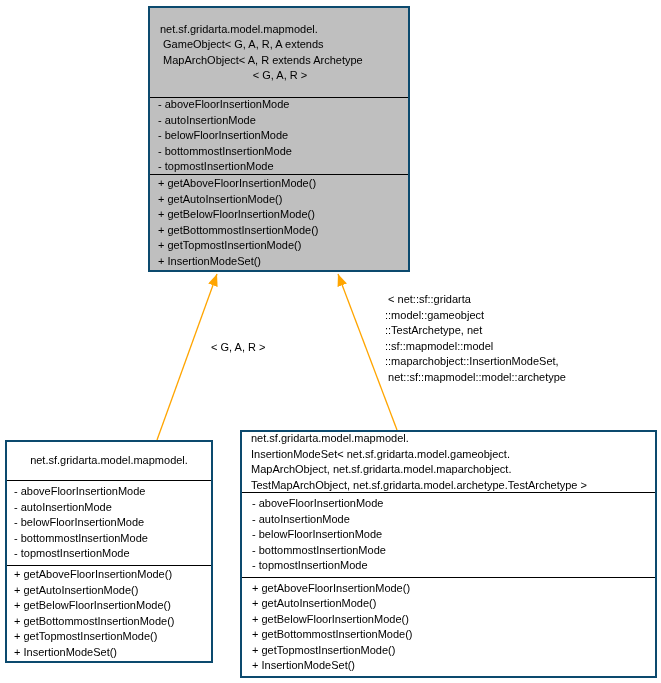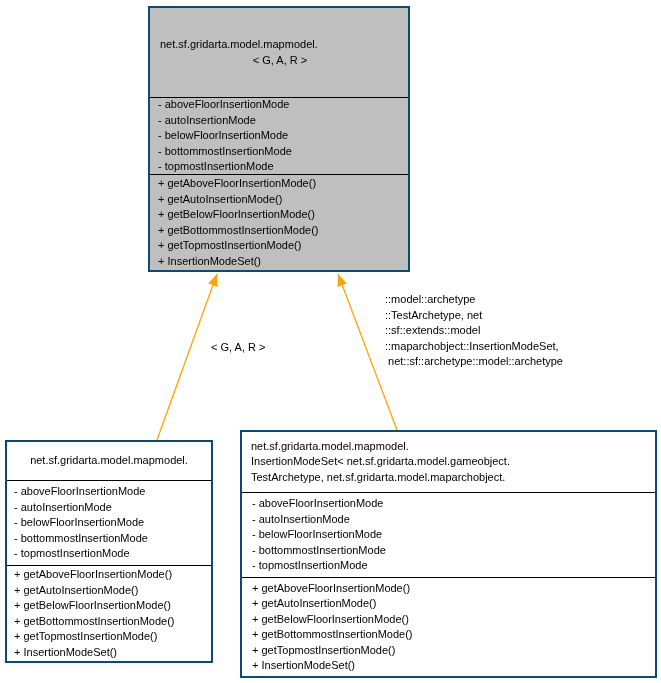--- a/index.html
+++ b/index.html
@@ -63,20 +63,22 @@
         <path d="M0,0 L12,5 L0,10 z" fill="#ffa500"></path>
       </marker>
     </defs>
     <path d="M157,440 L217,274" stroke="#ffa500" stroke-width="1.3" fill="none" marker-end="url(#arrowhead)"></path>
     <path d="M397,430 L338,274" stroke="#ffa500" stroke-width="1.3" fill="none" marker-end="url(#arrowhead)"></path>
   </svg>
 
   <div id="base-box" class="classbox base">
     <div class="comp title">
       <div class="line">net.sf.gridarta.model.mapmodel.</div>
+      <div class="line"> GameObject&lt; G, A, R, A extends</div>
+      <div class="line"> MapArchObject&lt; A, R extends Archetype</div>
       <div class="line centered">&lt; G, A, R &gt;</div>
     </div>
     <div class="comp fields">
       <div class="line">- aboveFloorInsertionMode</div>
       <div class="line">- autoInsertionMode</div>
       <div class="line">- belowFloorInsertionMode</div>
       <div class="line">- bottommostInsertionMode</div>
       <div class="line">- topmostInsertionMode</div>
     </div>
     <div class="comp methods">
@@ -86,25 +88,26 @@
       <div class="line">+ getBottommostInsertionMode()</div>
       <div class="line">+ getTopmostInsertionMode()</div>
       <div class="line">+ InsertionModeSet()</div>
     </div>
   </div>
 
   <div id="left-edge-label" class="edge-label">
     <div class="line">&lt; G, A, R &gt;</div>
   </div>
   <div id="right-edge-label" class="edge-label">
-    <div class="line">::model::archetype</div>
+    <div class="line"> &lt; net::sf::gridarta</div>
+    <div class="line">::model::gameobject</div>
     <div class="line">::TestArchetype, net</div>
-    <div class="line">::sf::extends::model</div>
+    <div class="line">::sf::mapmodel::model</div>
     <div class="line">::maparchobject::InsertionModeSet,</div>
-    <div class="line"> net::sf::archetype::model::archetype</div>
+    <div class="line"> net::sf::mapmodel::model::archetype</div>
   </div>
 
   <div id="generic-box" class="classbox">
     <div class="comp title center-all">
       <div class="line">net.sf.gridarta.model.mapmodel.</div>
     </div>
     <div class="comp fields">
       <div class="line">- aboveFloorInsertionMode</div>
       <div class="line">- autoInsertionMode</div>
       <div class="line">- belowFloorInsertionMode</div>
@@ -118,21 +121,22 @@
       <div class="line">+ getBottommostInsertionMode()</div>
       <div class="line">+ getTopmostInsertionMode()</div>
       <div class="line">+ InsertionModeSet()</div>
     </div>
   </div>
 
   <div id="test-box" class="classbox">
     <div class="comp title">
       <div class="line">net.sf.gridarta.model.mapmodel.</div>
       <div class="line">InsertionModeSet&lt; net.sf.gridarta.model.gameobject.</div>
-      <div class="line">TestArchetype, net.sf.gridarta.model.maparchobject.</div>
+      <div class="line">MapArchObject, net.sf.gridarta.model.maparchobject.</div>
+      <div class="line">TestMapArchObject, net.sf.gridarta.model.archetype.TestArchetype &gt;</div>
     </div>
     <div class="comp fields">
       <div class="line">- aboveFloorInsertionMode</div>
       <div class="line">- autoInsertionMode</div>
       <div class="line">- belowFloorInsertionMode</div>
       <div class="line">- bottommostInsertionMode</div>
       <div class="line">- topmostInsertionMode</div>
     </div>
     <div class="comp methods">
       <div class="line">+ getAboveFloorInsertionMode()</div>

